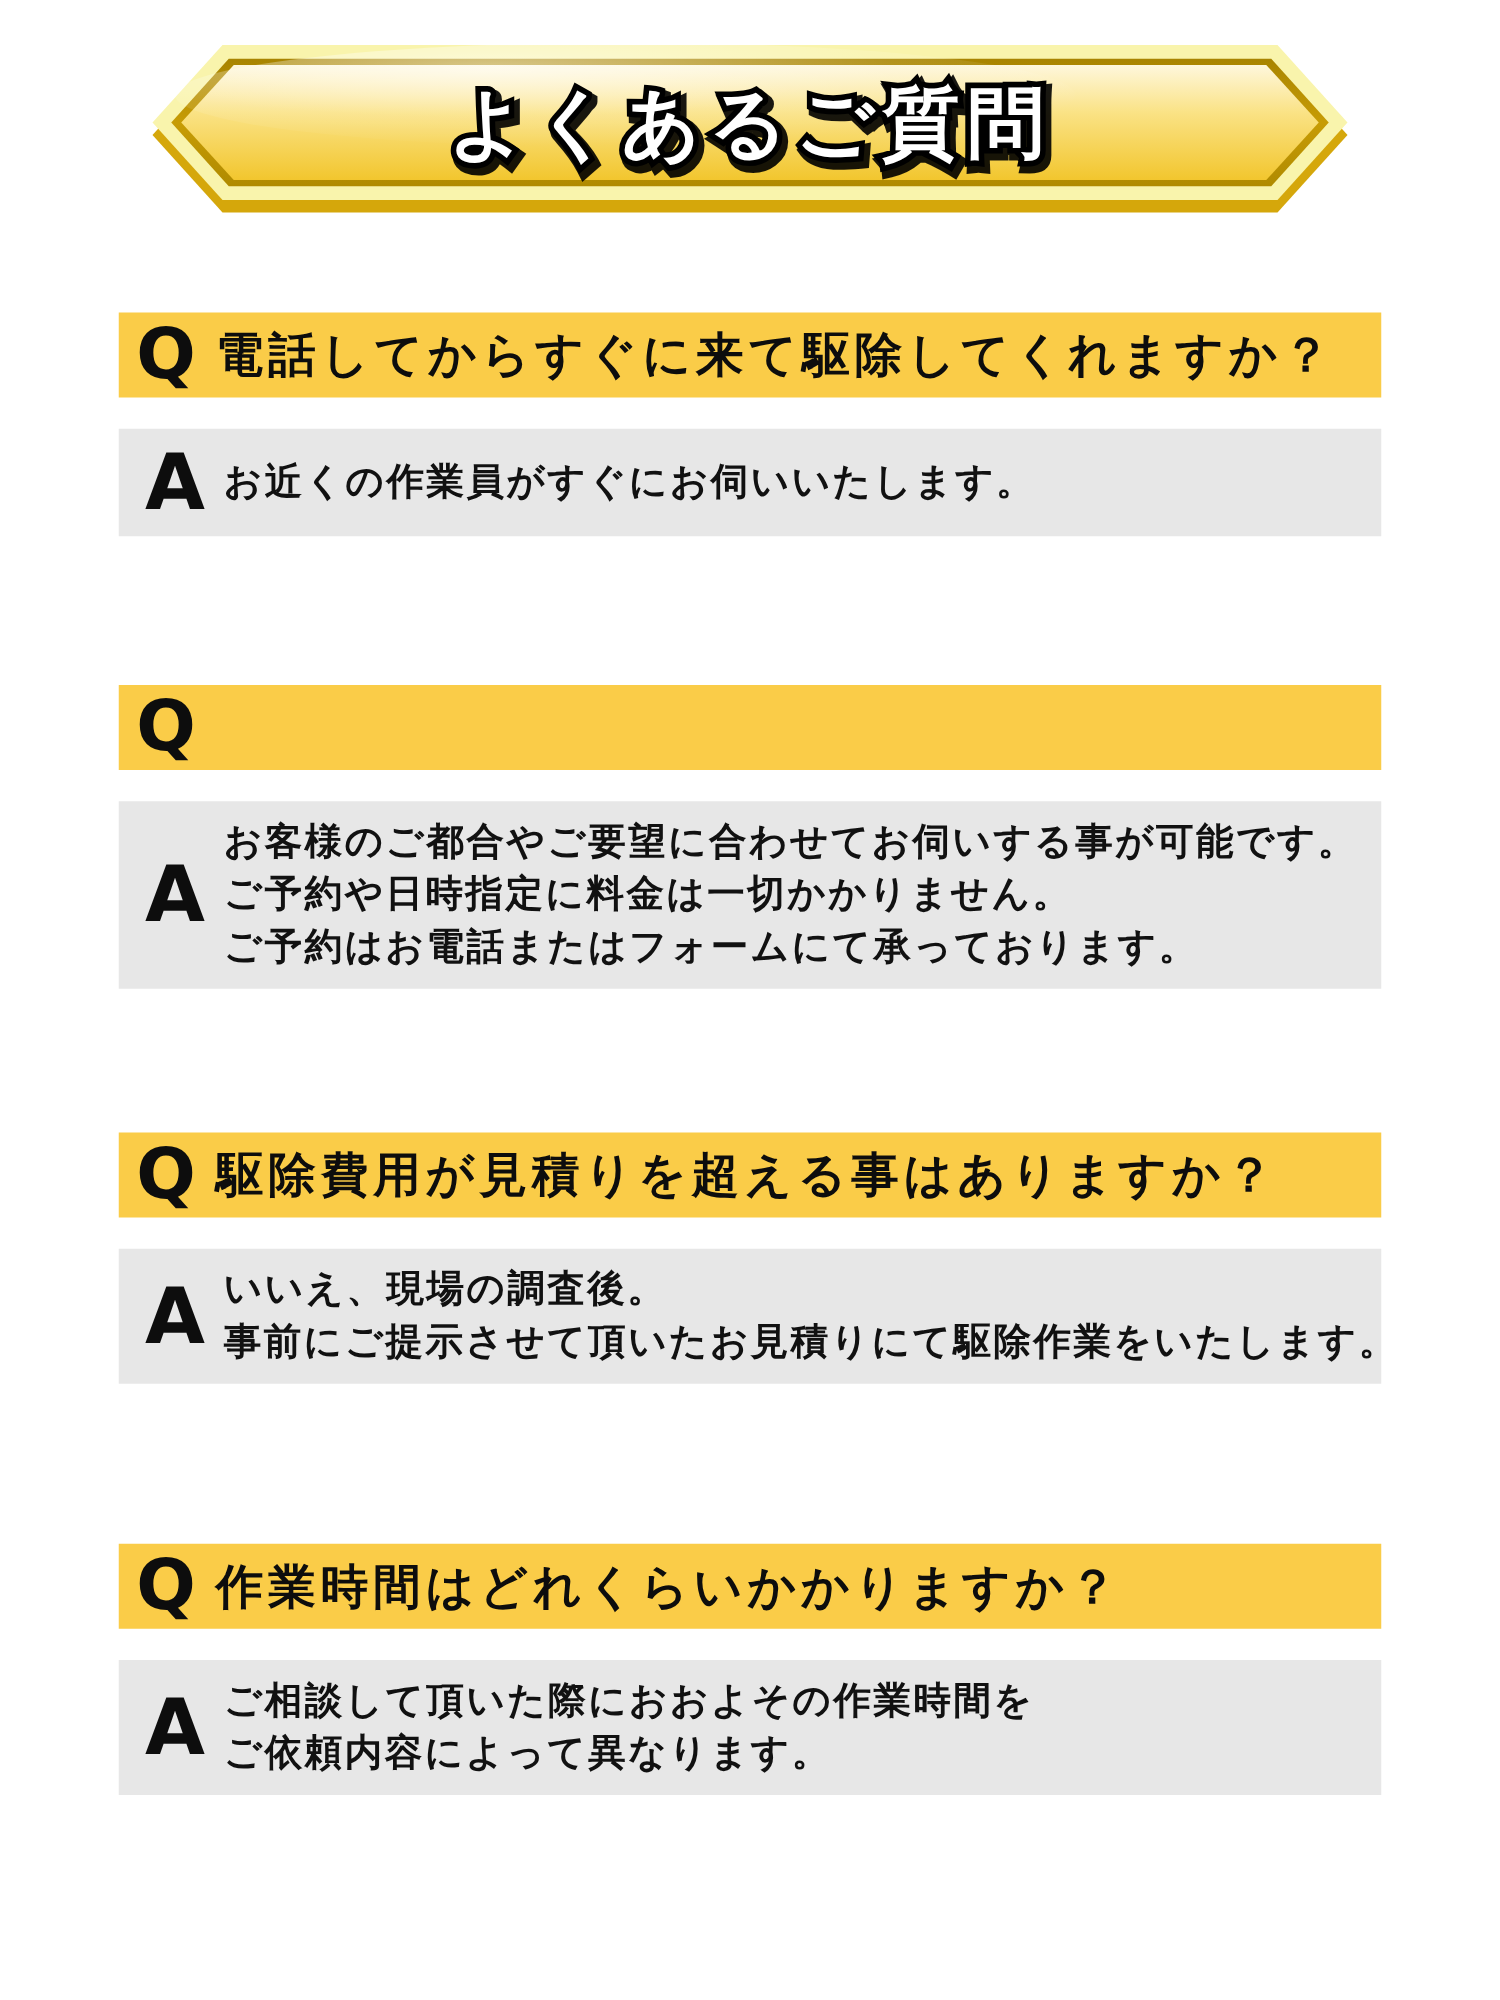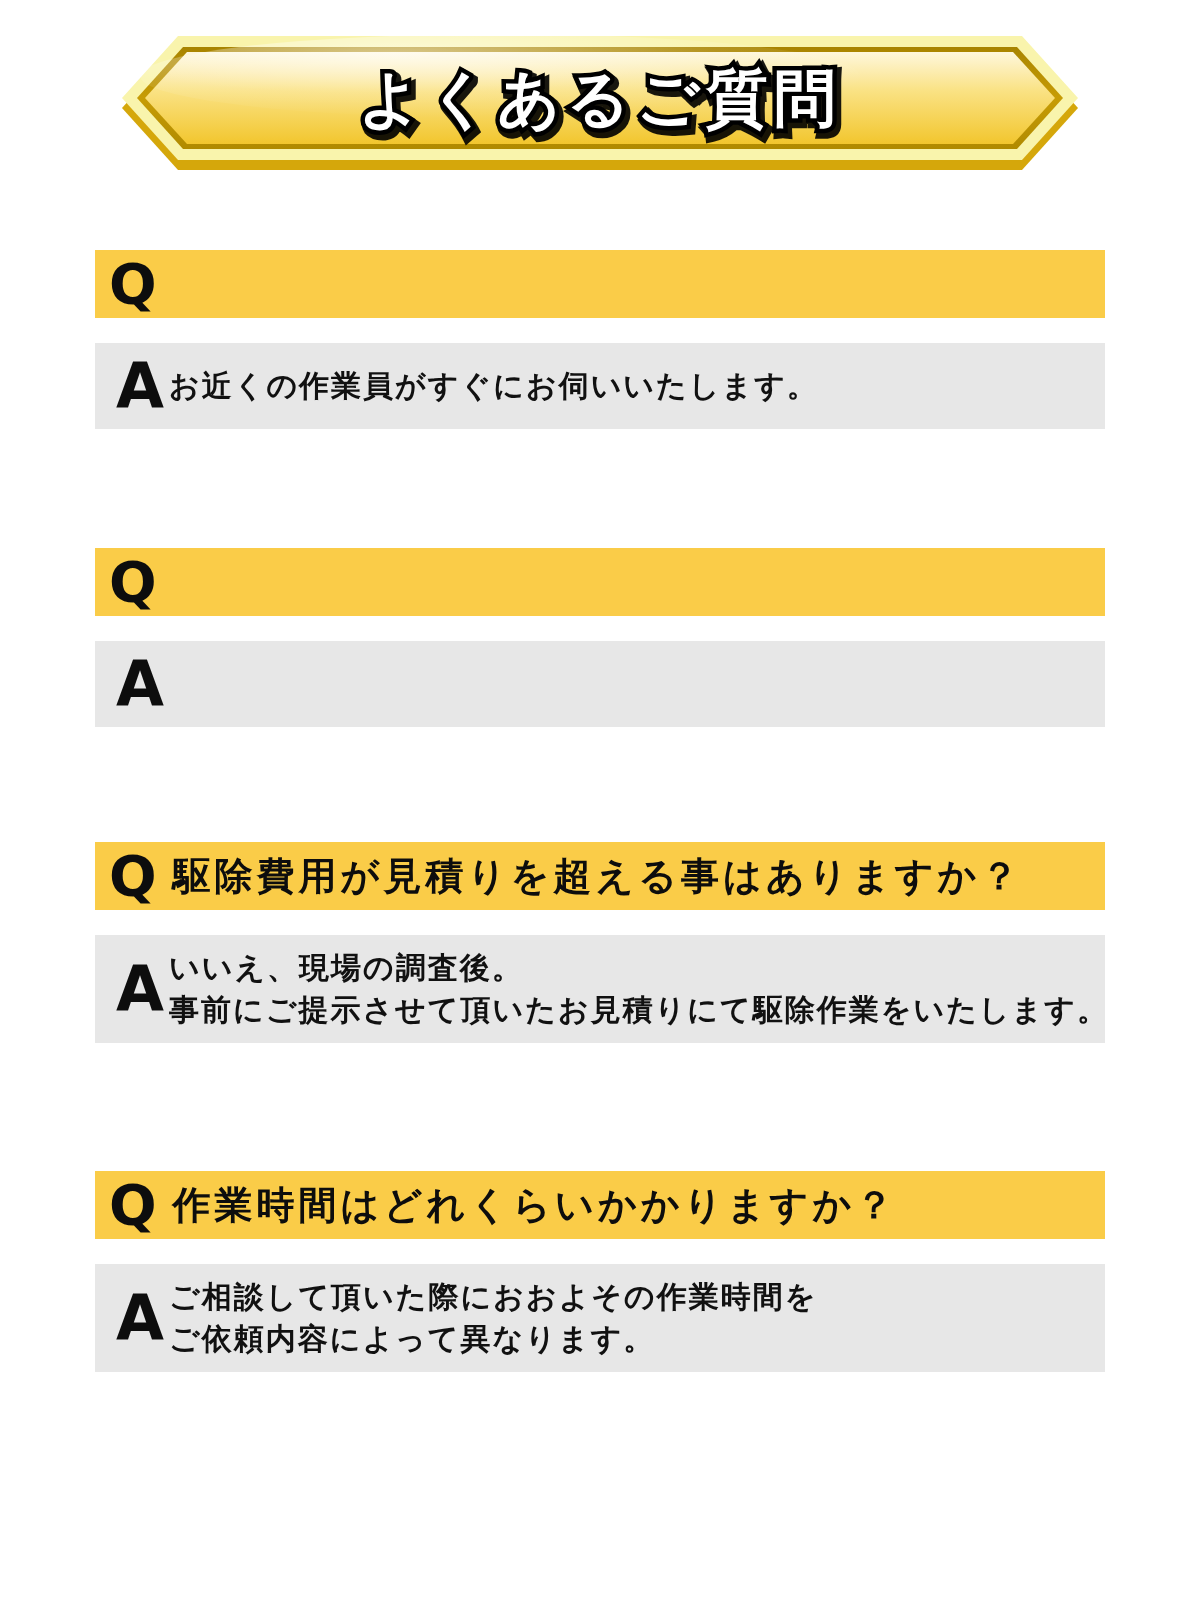--- a/index.html
+++ b/index.html
@@ -63,21 +63,21 @@
   }
   .a-glyph {
     font-size: 62px;
     font-weight: 800;
     color: #0d0d0d;
     line-height: 1;
     width: 58px;
     text-align: center;
     flex: none;
   }
-  .a-lines { }
+  .a-lines { margin-left: 10px; }
   .a-line {
     font-size: 30px;
     font-weight: bold;
     color: #111111;
     letter-spacing: 2px;
     line-height: 42px;
     white-space: nowrap;
   }
   
   .item-1 .q-bar { margin-top: 70px; }
@@ -122,35 +122,41 @@
       <text x="483" y="96" text-anchor="middle" font-size="62" font-weight="bold" letter-spacing="6" fill="#000000" stroke="#000000" stroke-width="12" paint-order="stroke" opacity="0.9">よくあるご質問</text>
       <text x="480" y="92" text-anchor="middle" font-size="62" font-weight="bold" letter-spacing="6" fill="#ffffff" stroke="#000000" stroke-width="9" paint-order="stroke">よくあるご質問</text>
     </svg>
   </div>
 
   <div class="content">
 
     <section class="item-1">
       <div class="q-bar">
         <span class="q-glyph">Q</span>
+        <span class="q-text">電話してからすぐに来て駆除してくれますか？</span>
       </div>
       <div class="a-block">
         <span class="a-glyph">A</span>
         <div class="a-lines">
           <div class="a-line">お近くの作業員がすぐにお伺いいたします。</div>
         </div>
       </div>
     </section>
 
     <section class="item-2">
       <div class="q-bar">
         <span class="q-glyph">Q</span>
       </div>
       <div class="a-block">
         <span class="a-glyph">A</span>
+        <div class="a-lines">
+          <div class="a-line">お客様のご都合やご要望に合わせてお伺いする事が可能です。</div>
+          <div class="a-line">ご予約や日時指定に料金は一切かかりません。</div>
+          <div class="a-line">ご予約はお電話またはフォームにて承っております。</div>
+        </div>
       </div>
     </section>
 
     <section class="item-3">
       <div class="q-bar">
         <span class="q-glyph">Q</span>
         <span class="q-text">駆除費用が見積りを超える事はありますか？</span>
       </div>
       <div class="a-block">
         <span class="a-glyph">A</span>

